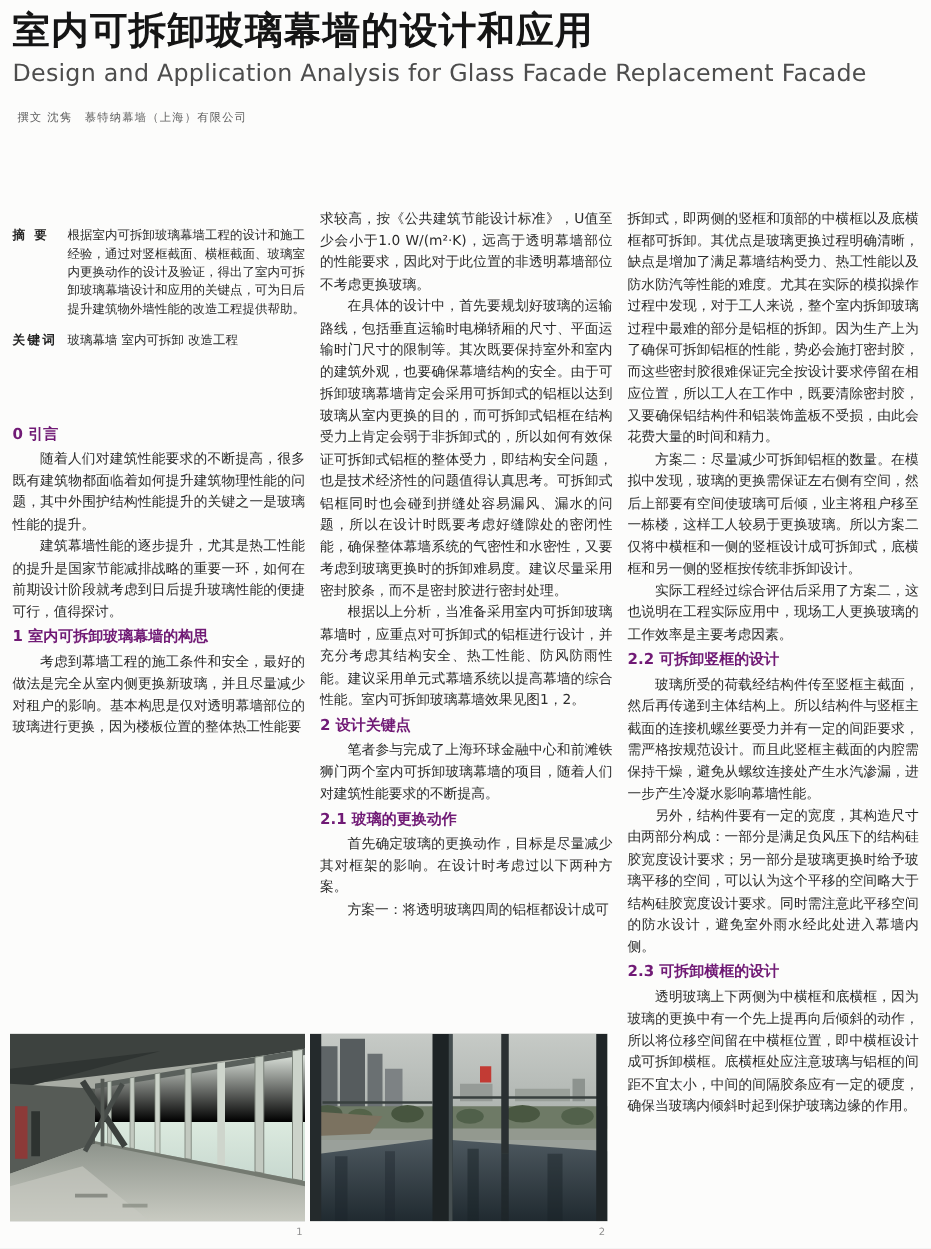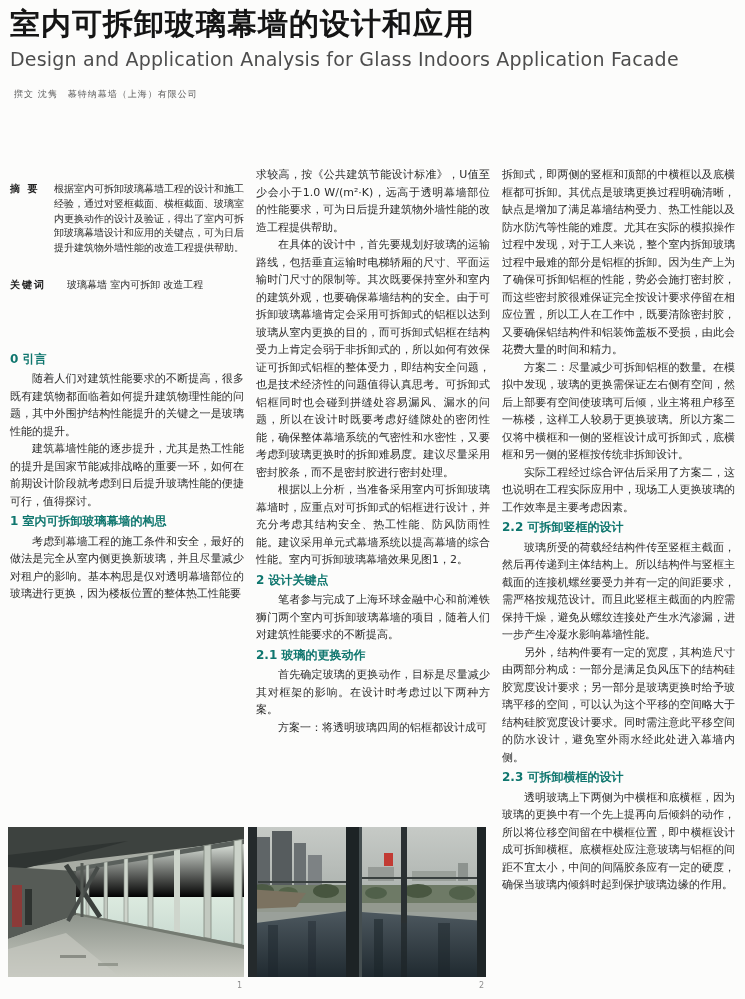--- a/index.html
+++ b/index.html
@@ -34,32 +34,32 @@
     font-size:11px;line-height:17.5px;
     text-align:justify;
   }
   .col-left  {left:10px; width:234px;}
   .col-mid   {left:256px;width:234px;}
   .col-right {left:502px;width:233px;}
   .col p{margin:0;text-indent:2em;}
   .col p.cont{text-indent:0;}
   .sec{
     margin:3px 0 2px 0;
-    font-size:12px;font-weight:bold;color:#0f766e;
+    font-size:12px;font-weight:bold;color:#701a75;
     line-height:17.5px;text-align:left;
   }
   .sec.first-gap{margin-top:58px;}
   
   .abs-row{
     display:flex;
     font-size:10px;line-height:14.8px;
     text-align:justify;
   }
   .abs-row.first{margin-top:16px;}
-  .abs-row.keywords{margin-top:22px;gap:13px;}
+  .abs-row.keywords{margin-top:10px;}
   .abs-lab{
     flex:0 0 44px;
     font-weight:bold;color:#222;
     letter-spacing:2px;
   }
   .abs-txt{flex:1;}
   
   .figure{
     position:absolute;top:827px;height:150px;overflow:hidden;background:#9aa09a;
   }
@@ -72,41 +72,41 @@
   }
   .fig-num.n1{left:8px;width:234px;}
   .fig-num.n2{left:248px;width:236px;}
 </style>
 </head>
 <body>
 
 <div class="page">
 
   <h1 class="title-cn">室内可拆卸玻璃幕墙的设计和应用</h1>
-  <h2 class="title-en">Design and Application Analysis for Glass Indoors Application Facade</h2>
+  <h2 class="title-en">Design and Application Analysis for Glass Facade Replacement Facade</h2>
   <div class="byline">撰文 沈隽　慕特纳幕墙（上海）有限公司</div>
 
   <div class="col col-left">
     <div class="abs-row first">
       <span class="abs-lab">摘 要</span>
       <span class="abs-txt">根据室内可拆卸玻璃幕墙工程的设计和施工经验，通过对竖框截面、横框截面、玻璃室内更换动作的设计及验证，得出了室内可拆卸玻璃幕墙设计和应用的关键点，可为日后提升建筑物外墙性能的改造工程提供帮助。</span>
     </div>
     <div class="abs-row keywords">
       <span class="abs-lab">关键词</span>
       <span class="abs-txt">玻璃幕墙 室内可拆卸 改造工程</span>
     </div>
     <h3 class="sec first-gap">0 引言</h3>
     <p>随着人们对建筑性能要求的不断提高，很多既有建筑物都面临着如何提升建筑物理性能的问题，其中外围护结构性能提升的关键之一是玻璃性能的提升。</p>
     <p>建筑幕墙性能的逐步提升，尤其是热工性能的提升是国家节能减排战略的重要一环，如何在前期设计阶段就考虑到日后提升玻璃性能的便捷可行，值得探讨。</p>
     <h3 class="sec">1 室内可拆卸玻璃幕墙的构思</h3>
     <p>考虑到幕墙工程的施工条件和安全，最好的做法是完全从室内侧更换新玻璃，并且尽量减少对租户的影响。基本构思是仅对透明幕墙部位的玻璃进行更换，因为楼板位置的整体热工性能要</p>
   </div>
 
   <div class="col col-mid">
-    <p class="cont">求较高，按《公共建筑节能设计标准》，U值至少会小于1.0 W/(m²·K)，远高于透明幕墙部位的性能要求，可为日后提升建筑物外墙性能的改造工程提供帮助。</p>
+    <p class="cont">求较高，按《公共建筑节能设计标准》，U值至少会小于1.0 W/(m²·K)，远高于透明幕墙部位的性能要求，因此对于此位置的非透明幕墙部位不考虑更换玻璃。</p>
     <p>在具体的设计中，首先要规划好玻璃的运输路线，包括垂直运输时电梯轿厢的尺寸、平面运输时门尺寸的限制等。其次既要保持室外和室内的建筑外观，也要确保幕墙结构的安全。由于可拆卸玻璃幕墙肯定会采用可拆卸式的铝框以达到玻璃从室内更换的目的，而可拆卸式铝框在结构受力上肯定会弱于非拆卸式的，所以如何有效保证可拆卸式铝框的整体受力，即结构安全问题，也是技术经济性的问题值得认真思考。可拆卸式铝框同时也会碰到拼缝处容易漏风、漏水的问题，所以在设计时既要考虑好缝隙处的密闭性能，确保整体幕墙系统的气密性和水密性，又要考虑到玻璃更换时的拆卸难易度。建议尽量采用密封胶条，而不是密封胶进行密封处理。</p>
     <p>根据以上分析，当准备采用室内可拆卸玻璃幕墙时，应重点对可拆卸式的铝框进行设计，并充分考虑其结构安全、热工性能、防风防雨性能。建议采用单元式幕墙系统以提高幕墙的综合性能。室内可拆卸玻璃幕墙效果见图1，2。</p>
     <h3 class="sec">2 设计关键点</h3>
     <p>笔者参与完成了上海环球金融中心和前滩铁狮门两个室内可拆卸玻璃幕墙的项目，随着人们对建筑性能要求的不断提高。</p>
     <h3 class="sec">2.1 玻璃的更换动作</h3>
     <p>首先确定玻璃的更换动作，目标是尽量减少其对框架的影响。在设计时考虑过以下两种方案。</p>
     <p>方案一：将透明玻璃四周的铝框都设计成可</p>
   </div>
 
   <div class="col col-right">

